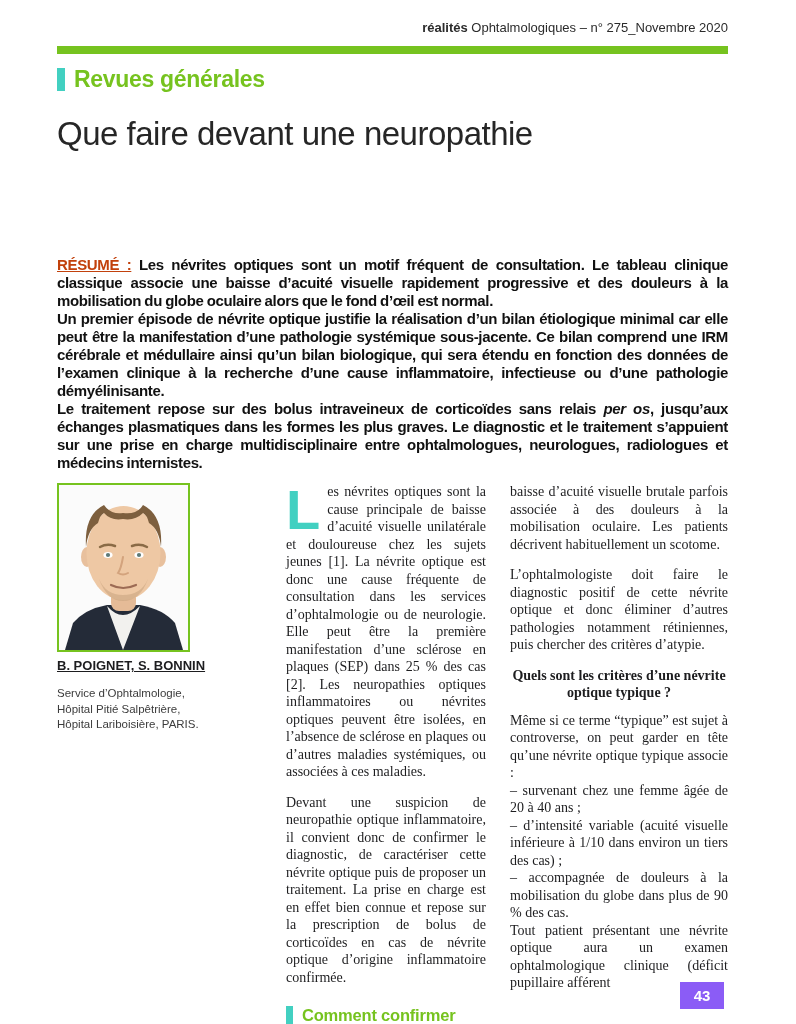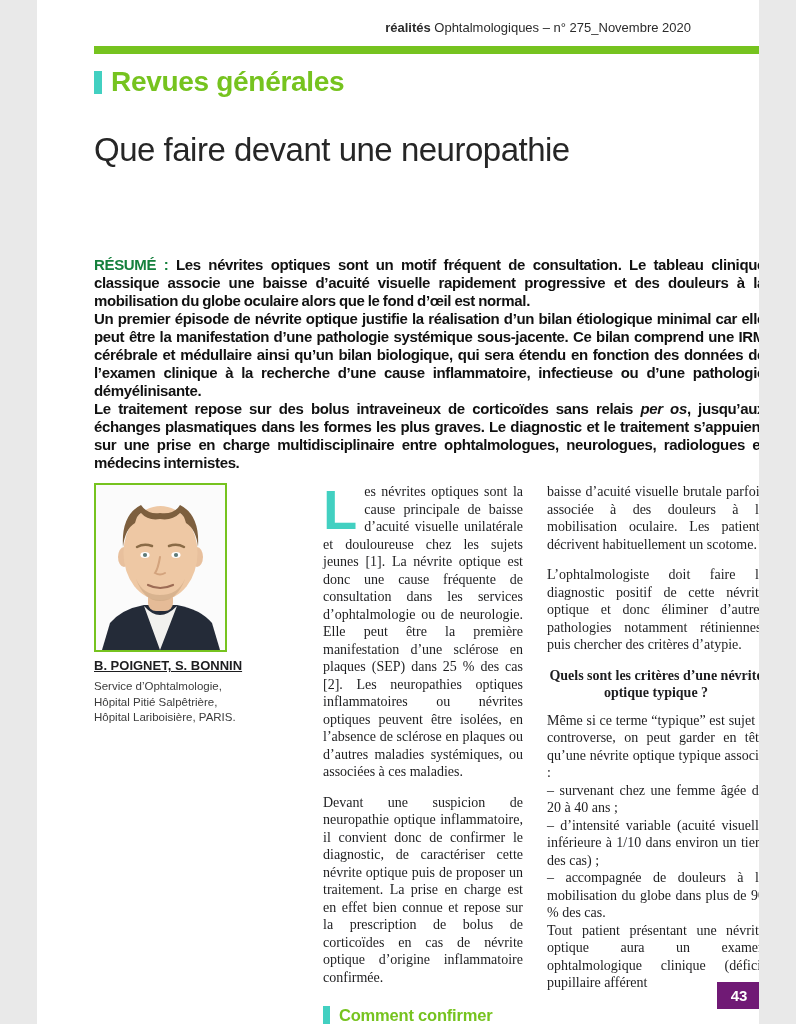--- a/index.html
+++ b/index.html
@@ -1,18 +1,18 @@
 <!DOCTYPE html>
 <html lang="fr"><head>
 <meta charset="utf-8">
 <style>
   html,body{margin:0;padding:0;background:#e9e9e9;}
   .page{
     position:relative;
-    width:722px;height:1024px;
+    width:796px;height:1024px;
     background:#ffffff;
     font-family:"Liberation Sans",sans-serif;
     color:#1d1d1f;
     overflow:hidden;
     margin:0 auto;
   }
   
   .header{
     position:absolute;top:20px;right:68px;
     font-size:13px;color:#2b2b2b;letter-spacing:0;
@@ -22,38 +22,38 @@
     position:absolute;top:46px;left:57px;width:671px;height:8px;
     background:#76c31f;
   }
   
   .section-row{
     position:absolute;top:66px;left:57px;
     display:flex;align-items:center;gap:9px;
   }
   .teal-tick{display:inline-block;width:8px;height:23px;background:#42d0c1;}
   .section-label{
-    color:#76c31f;font-weight:bold;font-size:28px;letter-spacing:-0.3px;
+    color:#76c31f;font-weight:bold;font-size:23px;letter-spacing:-0.3px;
   }
   
   .title{
-    position:absolute;top:128px;left:57px;margin:0;
+    position:absolute;top:112px;left:57px;margin:0;
     font-size:33px;font-weight:400;line-height:1.35;letter-spacing:-0.5px;
     color:#262626;
   }
   .title .t2{color:#42d0c1;}
   
   .resume{
     position:absolute;top:256px;left:57px;width:671px;
     font-weight:bold;font-size:15px;line-height:1.2;
     text-align:justify;letter-spacing:-0.35px;word-spacing:-0.6px;
     color:#111;
   }
   .resume p{margin:0;}
-  .resume-label{color:#15803d;}
+  .resume-label{color:#c2410c;text-decoration:underline;}
   
   .columns{
     position:absolute;top:483px;left:57px;width:671px;
     display:grid;grid-template-columns:205px 200px 218px;column-gap:24px;
   }
   .col{
     font-family:"Liberation Serif","DejaVu Serif",serif;
     font-size:14px;line-height:1.25;text-align:justify;
     hyphens:auto;-webkit-hyphens:auto;
   }
@@ -66,21 +66,21 @@
   .author-names{
     margin-top:6px;
     font-family:"Liberation Sans",sans-serif;
     font-weight:bold;font-size:13px;text-decoration:underline;
     letter-spacing:0;text-align:left;
   }
   .affil{
     font-family:"Liberation Sans",sans-serif;
     font-size:11.5px;line-height:1.35;color:#3c3c3c;text-align:left;
   }
-  .affil-first{margin-top:5px;}
+  .affil-first{margin-top:12px;}
   
   .dropcap{
     float:left;
     font-family:"Liberation Sans",sans-serif;
     font-weight:bold;font-size:56px;line-height:0.82;
     color:#42d0c1;padding:4px 7px 0 0;
   }
   
   .subhead-row{
     display:flex;gap:9px;margin:20px 0 14px 0;align-items:flex-start;
@@ -93,21 +93,21 @@
   }
   
   .col-h{
     font-weight:bold;margin:3px 0 10px 0;text-align:center;
   }
   .list-item{margin:0;}
   .after-list{margin-top:13px;}
   
   .page-badge{
     position:absolute;left:680px;top:982px;width:44px;height:27px;
-    background:#701a75;color:#ffffff;font-weight:bold;font-size:15px;
+    background:#8b5cf6;color:#ffffff;font-weight:bold;font-size:15px;
     display:flex;align-items:center;justify-content:center;
     font-family:"Liberation Sans",sans-serif;
   }
 </style>
 </head>
 <body>
 
 <div class="page">
 
   <div class="header">

